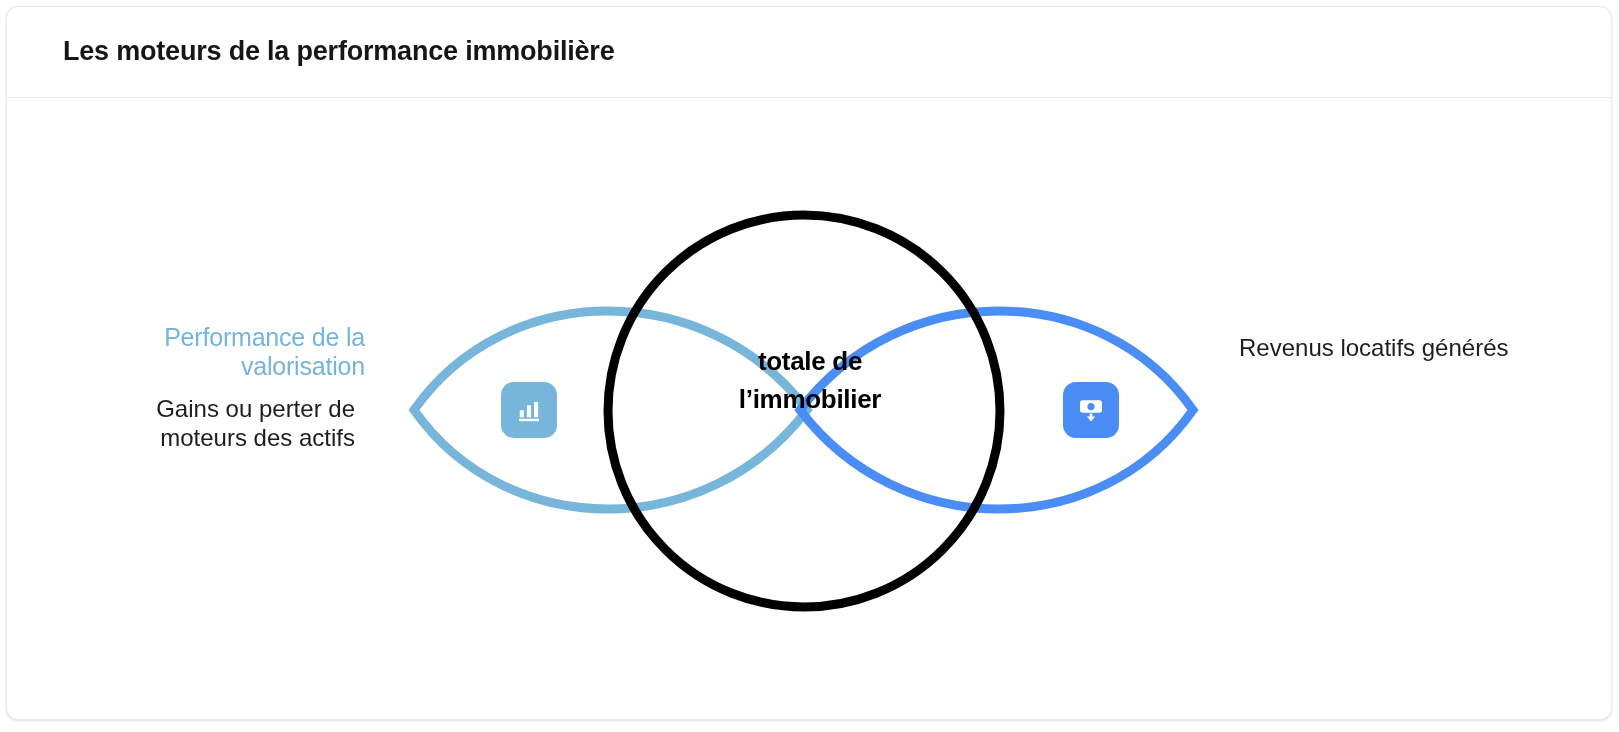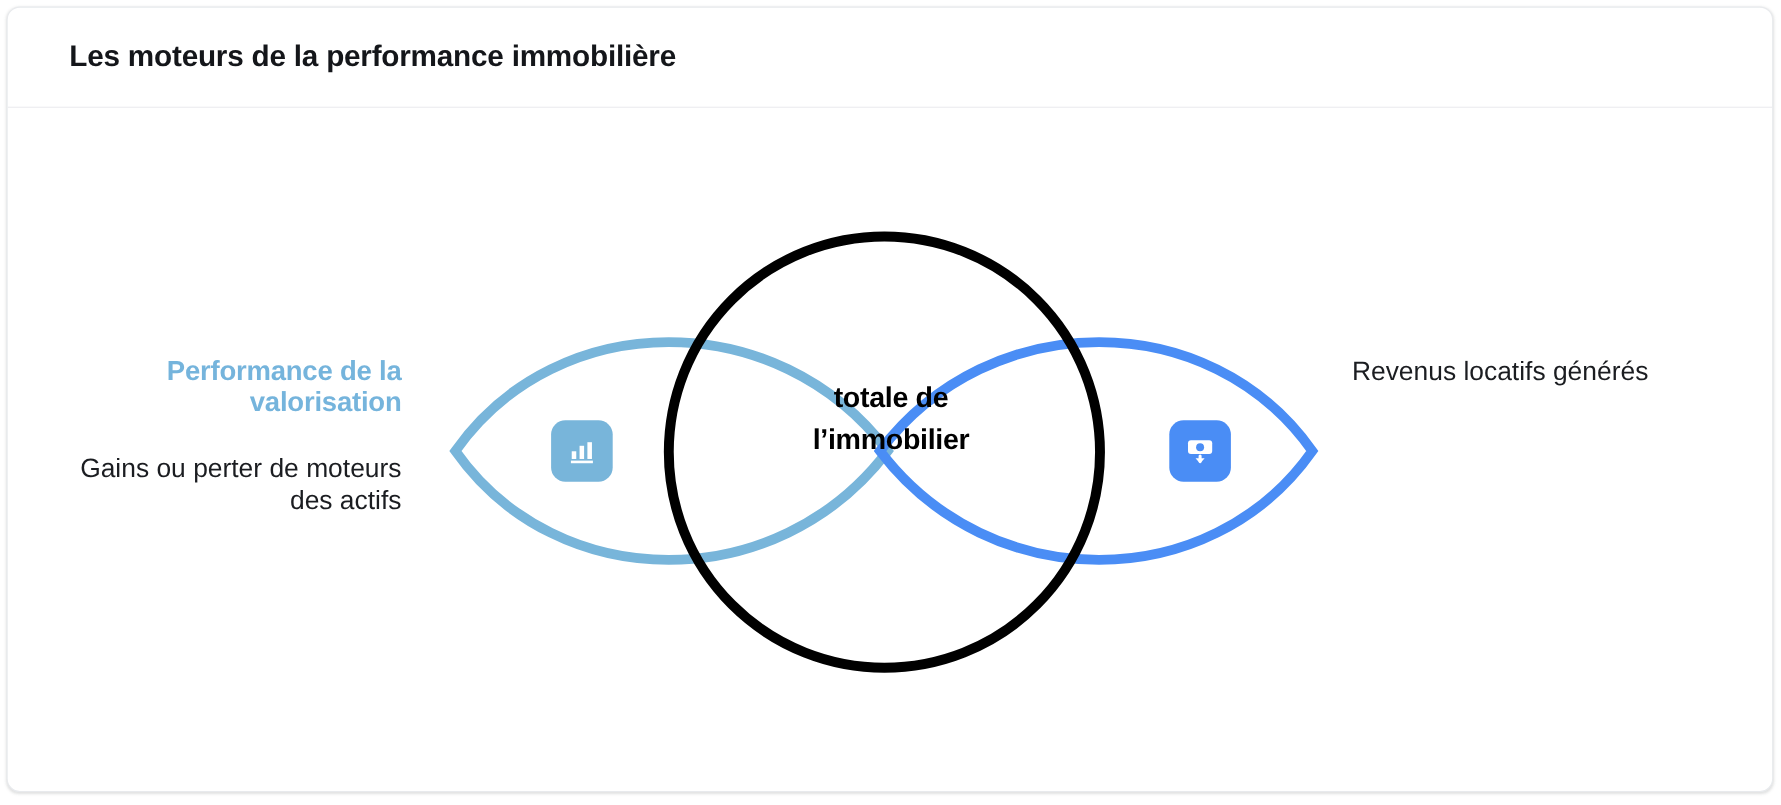--- a/index.html
+++ b/index.html
@@ -79,35 +79,35 @@
   }
 
   .side-label.right {
     left: 1222px;
     top: 225px;
     text-align: left;
   }
 
   .side-title {
     font-size: 25px;
-    font-weight: bold;
+    font-weight: normal;
     line-height: 1.17;
     letter-spacing: -0.2px;
-    margin: 0 0 30px 0;
+    margin: 0 0 12px 0;
   }
 
   .side-title.left-c { color: #75b4dc; }
   .side-title.right-c { color: #4a8df5; }
 
   .side-desc {
     font-size: 24px;
     font-weight: normal;
     line-height: 1.22;
     color: #1b1d21;
-    margin: 0;
+    margin: 10px;
   }
 
   .center-text {
     position: absolute;
     left: 640px;
     top: 245px;
     width: 326px;
     text-align: center;
     font-size: 26px;
     font-weight: bold;

